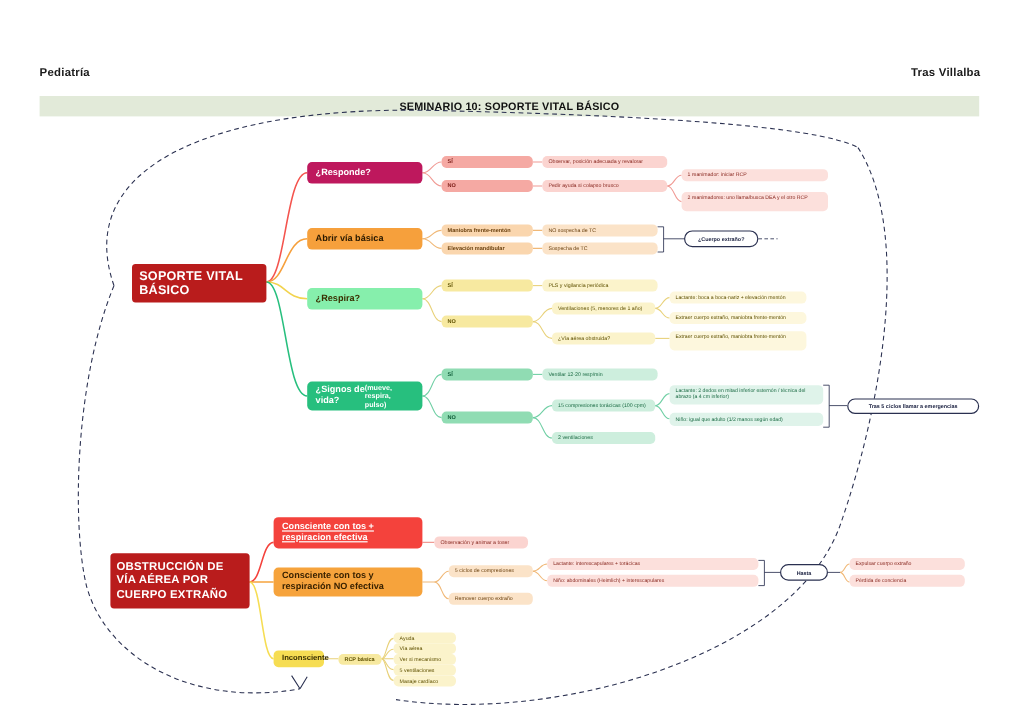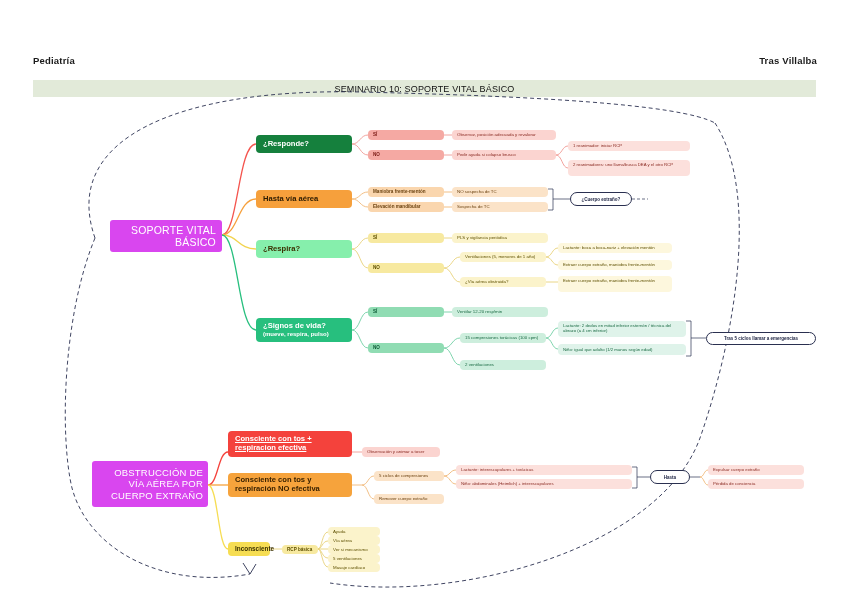--- a/index.html
+++ b/index.html
@@ -8,35 +8,35 @@
 
   #canvas{position:absolute;left:0;top:0;width:848px;height:599px;margin-top:18px;}
 
   
   .hdr{position:absolute;font-size:9.5px;font-weight:600;color:#1a1a1a;letter-spacing:.2px;}
   #hdr-course{left:33px;top:37px;}
   #hdr-author{right:31px;top:37px;}
 
   .title-bar{position:absolute;left:33px;top:62px;width:783px;height:17px;
              background:#e2ead9;display:flex;align-items:center;justify-content:center;}
-  .title-bar span{font-size:9px;font-weight:400;letter-spacing:.15px;color:#111;}
+  .title-bar span{font-size:9px;font-weight:700;letter-spacing:.15px;color:#111;}
 
   
   #links{position:absolute;left:0;top:0;width:848px;height:599px;pointer-events:none;}
 
   
   .node{position:absolute;box-sizing:border-box;display:flex;align-items:center;
         border-radius:4px;line-height:1.18;}
   .node > span{display:block;width:100%;}
 
-  .root{background:#d946ef;color:#ffffff;font-weight:400;font-size:10.5px;
-        text-align:right;justify-content:center;border-radius:3px;letter-spacing:.2px;}
+  .root{background:#b91c1c;color:#ffffff;font-weight:700;font-size:10.5px;
+        text-align:left;justify-content:center;border-radius:3px;letter-spacing:.2px;}
 
   .lvl1{font-weight:700;font-size:7.6px;padding:3px 7px;border-radius:4px;}
-  .lvl1.red{background:#15803d;color:#ffffff;}
+  .lvl1.red{background:#be185d;color:#ffffff;}
   .lvl1.orange{background:#f6a03c;color:#2b1a00;}
   .lvl1.yellow{background:#86efac;color:#3a3000;}
   .lvl1.green{background:#27bf7e;color:#ffffff;}
   .lvl1.red-b{background:#f4423c;color:#ffffff;}
   .lvl1.orange-b{background:#f6a33c;color:#3a2200;}
   .lvl1.yellow-b{background:#f6dd53;color:#3a3000;}
 
   .lvl2{font-size:4.6px;padding:2px 5px;border-radius:4px;font-weight:600;}
   .lvl2.red{background:#f5a9a3;color:#7a1a14;}
   .lvl2.orange{background:#fad6ae;color:#6b4210;}
@@ -163,21 +163,21 @@
     <span>Pedir ayuda si colapso brusco</span>
   </div>
   <div class="node lvl4 red" style="left:568px;top:123px;width:122px;height:10px;">
     <span>1 reanimador: iniciar RCP</span>
   </div>
   <div class="node lvl4 red topalign" style="left:568px;top:142px;width:122px;height:16px;padding-top:2px;">
     <span>2 reanimadores: uno llama/busca DEA y el otro RCP</span>
   </div>
 
   <div class="node lvl1 orange" style="left:256px;top:172px;width:96px;height:18px;">
-    <span>Hasta vía aérea</span>
+    <span>Abrir vía básica</span>
   </div>
   <div class="node lvl2 orange" style="left:368px;top:169px;width:76px;height:10px;">
     <span>Maniobra frente-mentón</span>
   </div>
   <div class="node lvl2 orange" style="left:368px;top:184px;width:76px;height:10px;">
     <span>Elevación mandibular</span>
   </div>
   <div class="node lvl3 orange" style="left:452px;top:169px;width:96px;height:10px;">
     <span>NO sospecha de TC</span>
   </div>
@@ -209,21 +209,21 @@
   <div class="node lvl4 yellow" style="left:558px;top:225px;width:114px;height:10px;">
     <span>Lactante: boca a boca-nariz + elevación mentón</span>
   </div>
   <div class="node lvl4 yellow" style="left:558px;top:242px;width:114px;height:10px;">
     <span>Extraer cuerpo extraño, maniobra frente-mentón</span>
   </div>
   <div class="node lvl4 yellow topalign" style="left:558px;top:258px;width:114px;height:16px;padding-top:2px;">
     <span>Extraer cuerpo extraño, maniobra frente-mentón</span>
   </div>
 
-  <div class="node lvl1 green" style="left:256px;top:300px;width:96px;height:24px;flex-direction:column;justify-content:center;align-items:flex-start;">
+  <div class="node lvl1 green" style="left:256px;top:300px;width:96px;height:24px;flex-direction:row;justify-content:center;align-items:flex-start;">
     <span>¿Signos de vida?</span>
     <span style="font-size:6px;font-weight:600;">(mueve, respira, pulso)</span>
   </div>
   <div class="node lvl2 green" style="left:368px;top:289px;width:76px;height:10px;">
     <span>SÍ</span>
   </div>
   <div class="node lvl2 green" style="left:368px;top:325px;width:76px;height:10px;">
     <span>NO</span>
   </div>
   <div class="node lvl3 green" style="left:452px;top:289px;width:96px;height:10px;">

